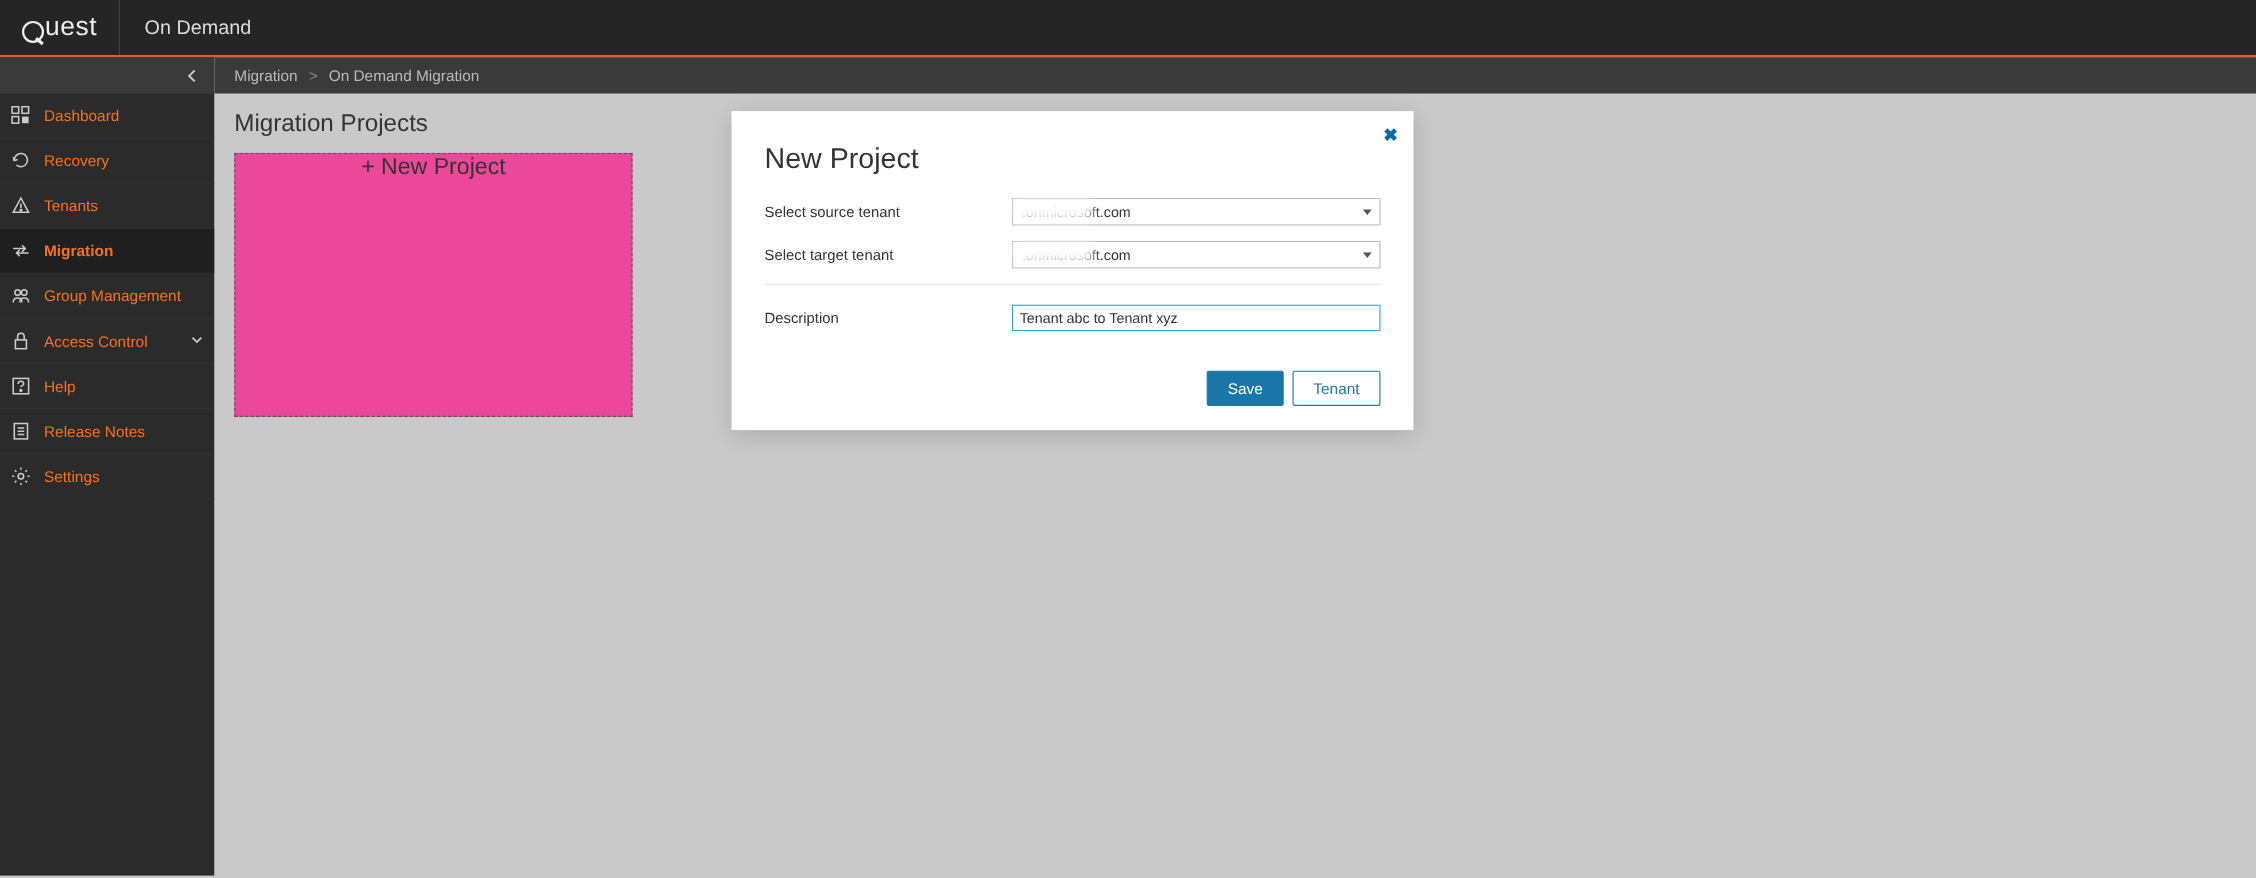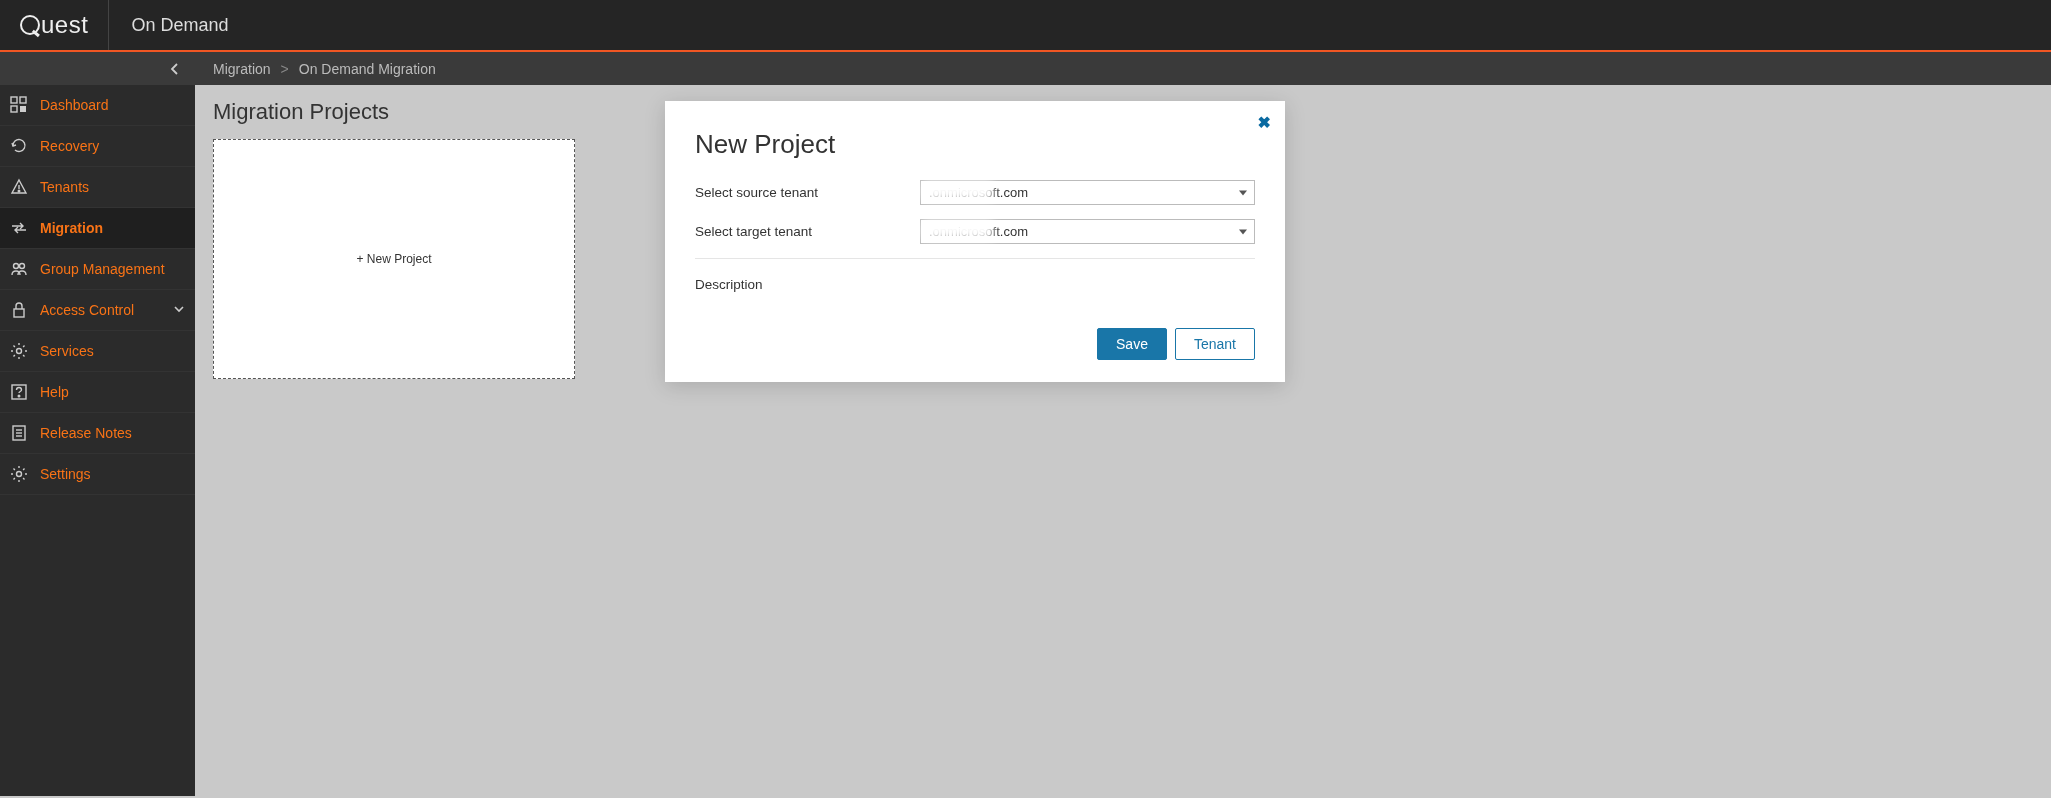--- a/index.html
+++ b/index.html
@@ -14,21 +14,21 @@
     align-items: center;
     border-bottom: 2px solid #f05623;
   }
   .logo-area {
     display: flex;
     align-items: center;
     padding: 0 20px;
     height: 100%;
     border-right: 1px solid #444;
   }
-  .logo-text { color: #eee; font-size: 24px; font-weight: 400; letter-spacing: 0.5px; display: flex; align-items: center;}
+  .logo-text { color: #eee; font-size: 24px; font-weight: 400; letter-spacing: 0.5px; display: flex; align-items: flex-end;}
   .logo-q {
     display: inline-block;
     width: 20px; height: 20px;
     border: 2.5px solid #eee;
     border-radius: 50%;
     position: relative;
     margin-right: 1px;
   }
   .logo-q::after {
     content: "";
@@ -94,26 +94,26 @@
   .breadcrumb .sep { color: #888; }
 
   .main { padding: 14px 18px; }
   .page-title { font-size: 22px; color: #333; font-weight: 400; margin-bottom: 14px; }
 
   .new-project-tile {
     width: 362px;
     height: 240px;
     border: 1.5px dashed #555;
     display: flex;
-    align-items: center;
+    align-items: flex-start;
     justify-content: center;
     color: #333;
-    font-size: 12px;
-    cursor: pointer;
-    background: #ffffff;
+    font-size: 21px;
+    cursor: pointer;
+    background: #ec4899;
   }
 
   
   .modal {
     position: absolute;
     top: 49px;
     left: 470px;
     width: 620px;
     background: #fff;
     box-shadow: 0 4px 20px rgba(0,0,0,0.15);
@@ -282,29 +282,20 @@
           </svg>
       </span>
       <span>Access Control</span>
       <span class="chevron">
         <svg width="12" height="12" viewBox="0 0 12 12">
             <path d="M2 4 L6 8 L10 4" stroke="#ccc" stroke-width="1.6" fill="none"></path>
           </svg>
       </span>
     </div>
 
-    <div class="sidebar-item">
-      <span class="sidebar-icon">
-        <svg viewBox="0 0 18 18" width="18" height="18">
-            <circle cx="9" cy="9" r="2.5"></circle>
-            <path d="M9 1v2M9 15v2M1 9h2M15 9h2M3.5 3.5l1.4 1.4M13.1 13.1l1.4 1.4M3.5 14.5l1.4-1.4M13.1 4.9l1.4-1.4"></path>
-          </svg>
-      </span>
-      <span>Services</span>
-    </div>
 
     <div class="sidebar-item">
       <span class="sidebar-icon">
         <svg viewBox="0 0 18 18" width="18" height="18">
             <rect x="2" y="2" width="14" height="14"></rect>
             <path d="M6.5 7a2.5 2.5 0 0 1 5 0c0 1.5-2.5 1.5-2.5 3"></path>
             <circle cx="9" cy="13" r="0.8" fill="#ccc"></circle>
           </svg>
       </span>
       <span>Help</span>
@@ -368,20 +359,23 @@
         <div class="form-field">
           <div class="select-wrap">
             <input class="select-box" readonly="" value=".onmicrosoft.com" style="">
             <div class="select-value-mask"></div>
           </div>
         </div>
       </div>
 
       <div class="form-row divider">
         <div class="form-label">Description</div>
+        <div class="form-field">
+          <input class="text-input" type="text" value="Tenant abc to Tenant xyz" style="">
+        </div>
       </div>
 
       <div class="modal-actions">
         <button class="btn btn-primary">Save</button>
         <button class="btn btn-secondary">Tenant</button>
       </div>
     </div>
   </div>
 </div>
 

